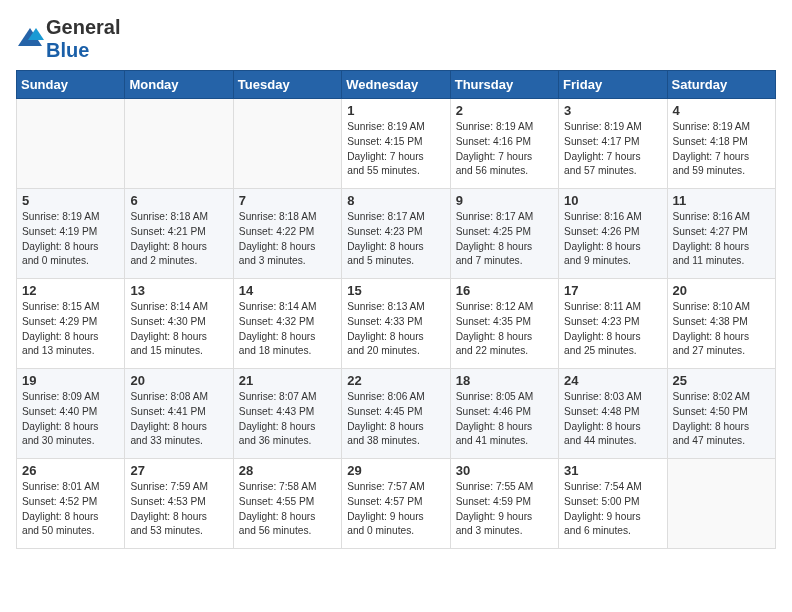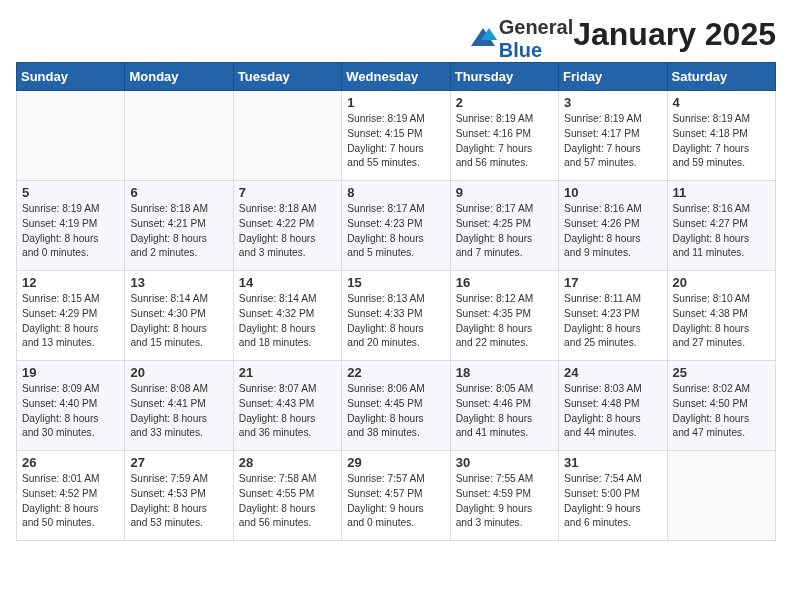--- a/index.html
+++ b/index.html
@@ -5,23 +5,23 @@
     * { box-sizing: border-box; margin: 0; padding: 0; }
     body {
       font-family: Arial, sans-serif;
       background: #fff;
       width: 792px;
       min-height: 612px;
       padding: 16px;
     }
     .header {
       display: flex;
-      justify-content: flex-end;
+      justify-content: space-between;
       align-items: flex-start;
-      margin-bottom: 0;
+      margin-bottom: 8px;
     }
     .logo {
       display: flex;
       align-items: center;
     }
     .logo-general { color: #333; }
     .logo-blue { color: #1a5fa8; }
     .logo-icon {
       width: 28px;
       height: 22px;
@@ -92,21 +92,20 @@
       <polygon points="20,2 28,14 12,14" fill="#1a9ad4"></polygon>
     </svg>
     <div>
       <div style="display:flex; align-items:baseline;">
         <span class="logo-general" style="font-size:20px;font-weight:bold;color:#333;">General</span>
       </div>
       <span class="logo-blue" style="font-size:20px;font-weight:bold;color:#1a5fa8;">Blue</span>
     </div>
   </div>
   <div class="title-block">
-    <div class="cal-title">January 2025</div>
   </div>
 </div>
 
 <table>
   <thead>
     <tr>
     <th>Sunday</th>
         <th>Monday</th>
         <th>Tuesday</th>
         <th>Wednesday</th>

